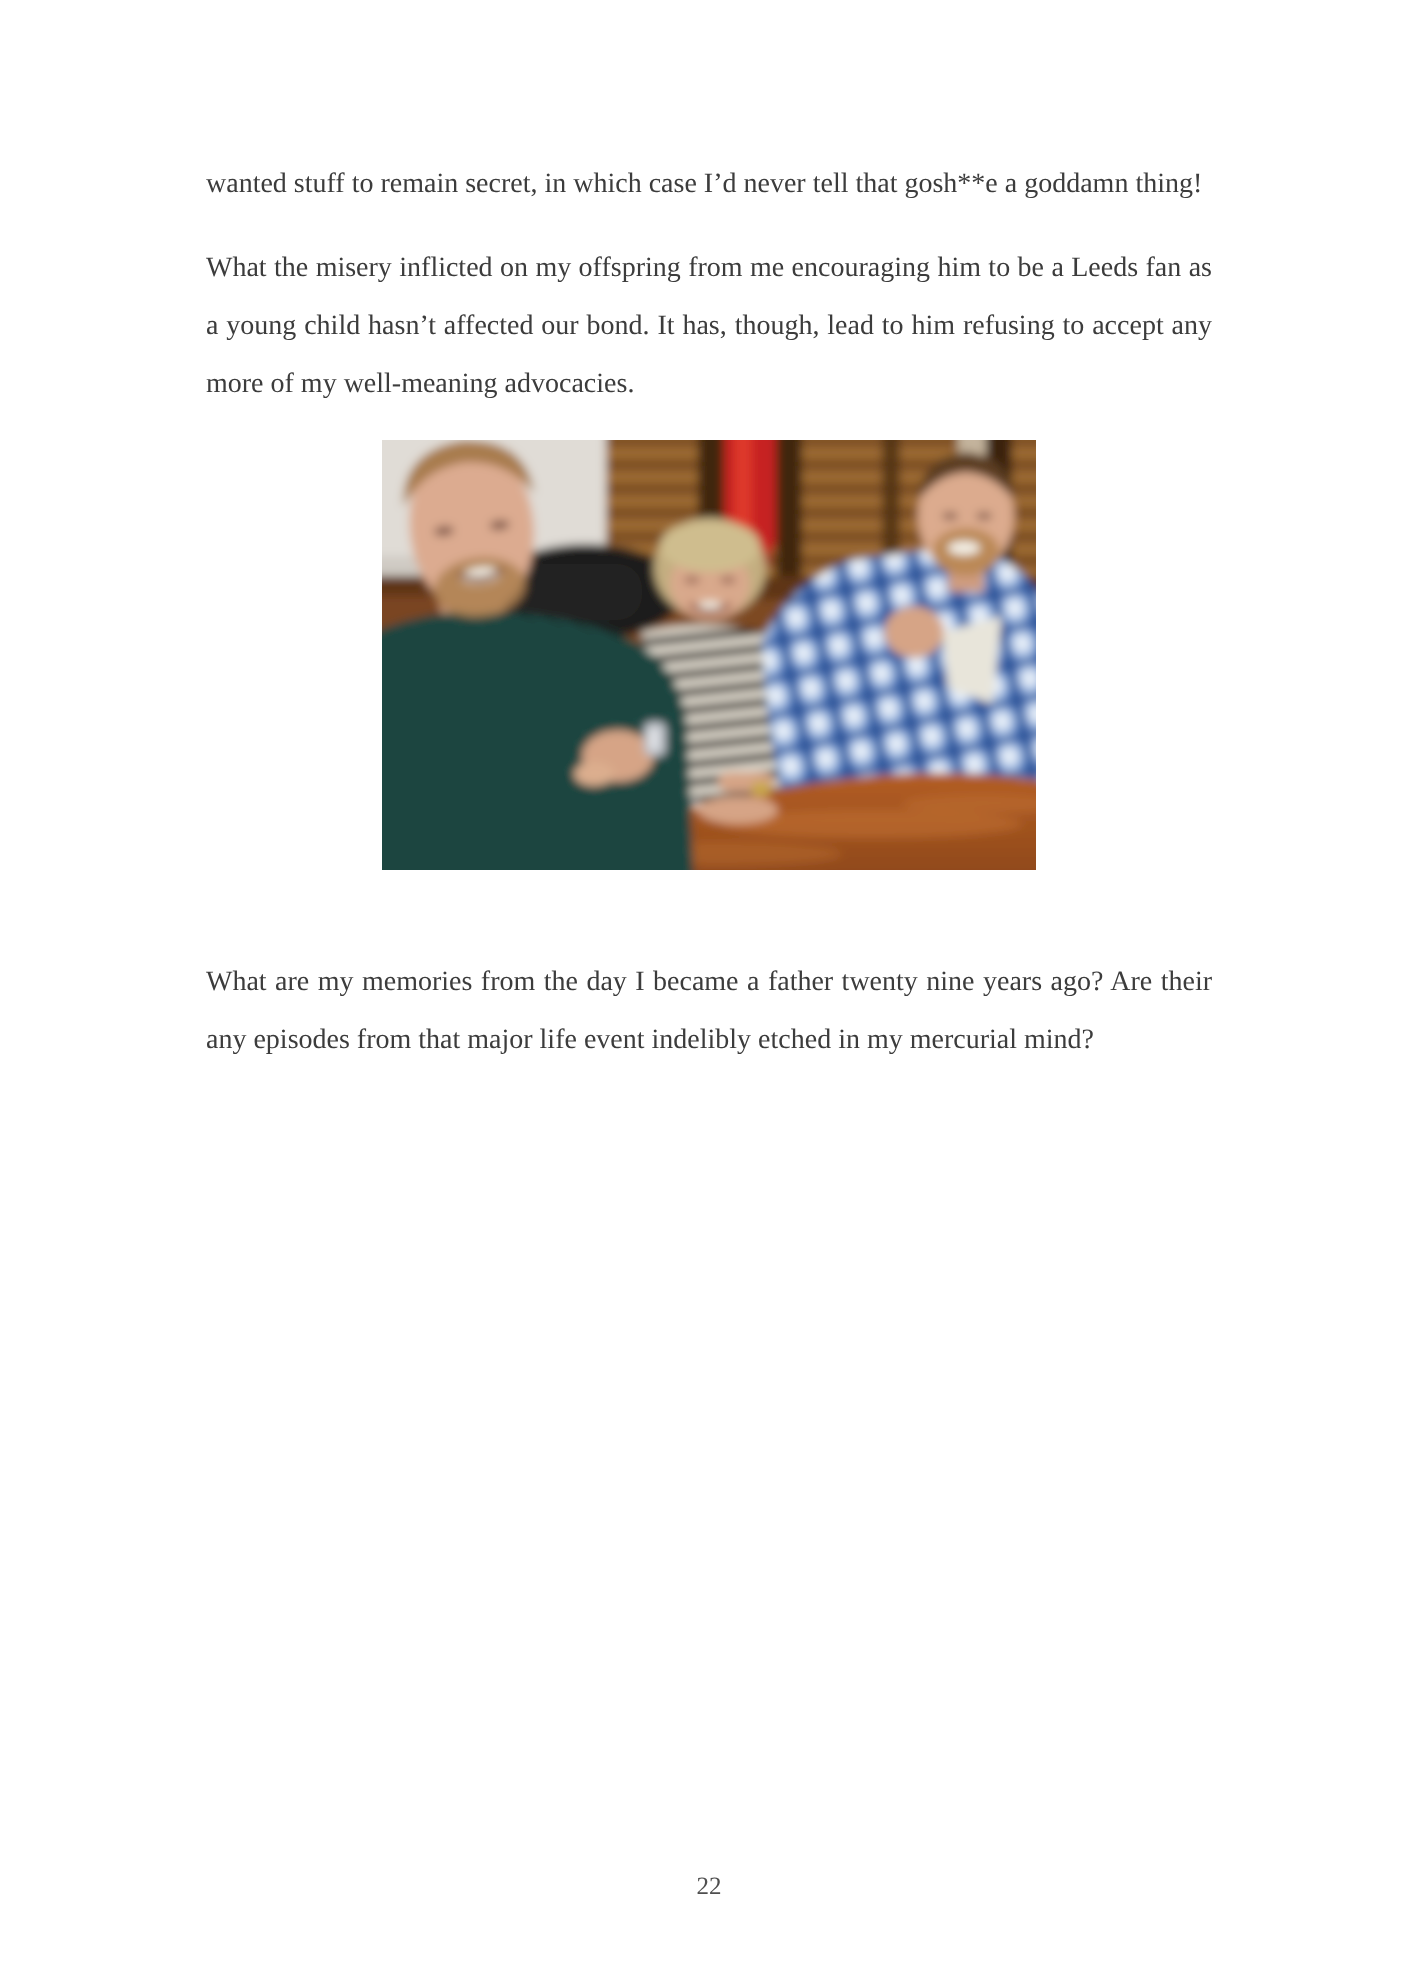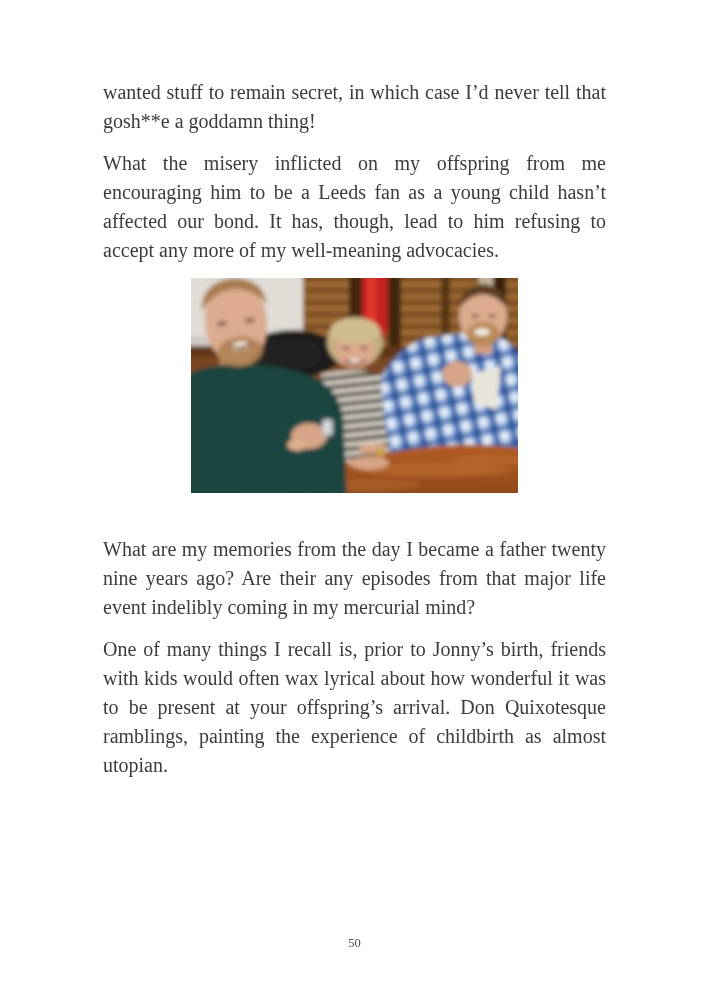--- a/index.html
+++ b/index.html
@@ -14,21 +14,21 @@
     overflow:hidden;
     font-family:"Liberation Serif", serif;
   }
   .content{
     position:absolute;
     left:103px; top:78px;
     width:503px;
   }
   .content p{
     margin:0 0 13px 0;
-    font-size:20px;
+    font-size:14px;
     line-height:29px;
     color:var(--ink);
     text-align:justify;
   }
   figure.photo{
     margin:8px auto 42px auto;
     padding:0;
     width:327px;height:215px;
     overflow:hidden;
   }
@@ -168,18 +168,17 @@
           </g>
           <ellipse cx="118" cy="158" rx="18" ry="13" fill="#d6a486"></ellipse>
           <ellipse cx="106" cy="167" rx="10" ry="6" fill="#dcae8e"></ellipse>
           <rect x="131" y="141" width="11" height="17" rx="3" fill="#bcc0c6"></rect>
           <rect x="134" y="144" width="4" height="11" rx="2" fill="#e6e8ec"></rect>
         </g>
       </g>
     </svg>
   </figure>
 
-  <p>What are my memories from the day I became a father twenty nine years ago? Are their any episodes from that major life event indelibly coming in my mercurial mind?</p>
-  <p>One of many things I recall is, prior to Jonny’s birth, friends with kids would often wax lyrical about how wonderful it was to be present at your offspring’s arrival. Don Quixotesque ramblings, painting the experience of childbirth as almost utopian.</p>
+  <p>What are my memories from the day I became a father twenty nine years ago? Are their any episodes from that major life event indelibly etched in my mercurial mind?</p>
 
 </div>
 
-<div class="pageno">50</div>
+<div class="pageno">22</div>
 
 </body></html>

